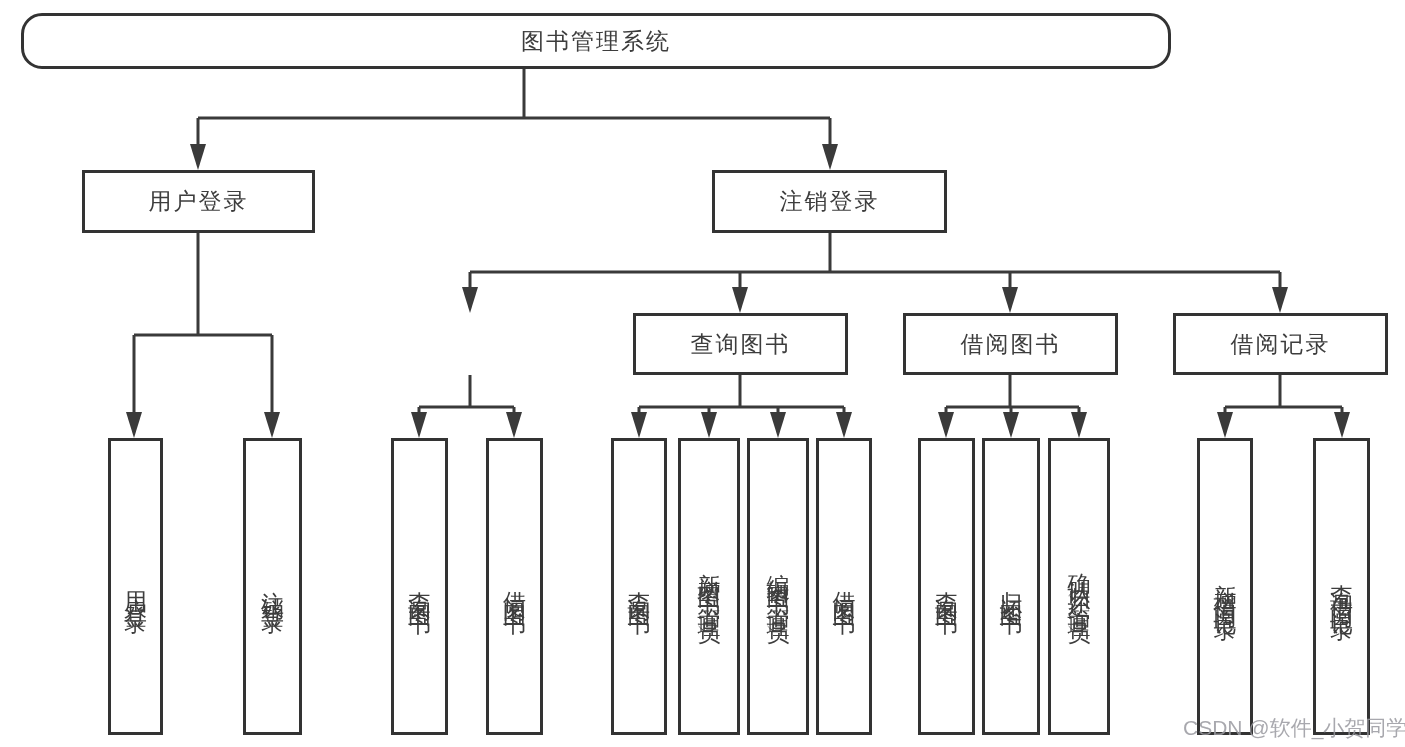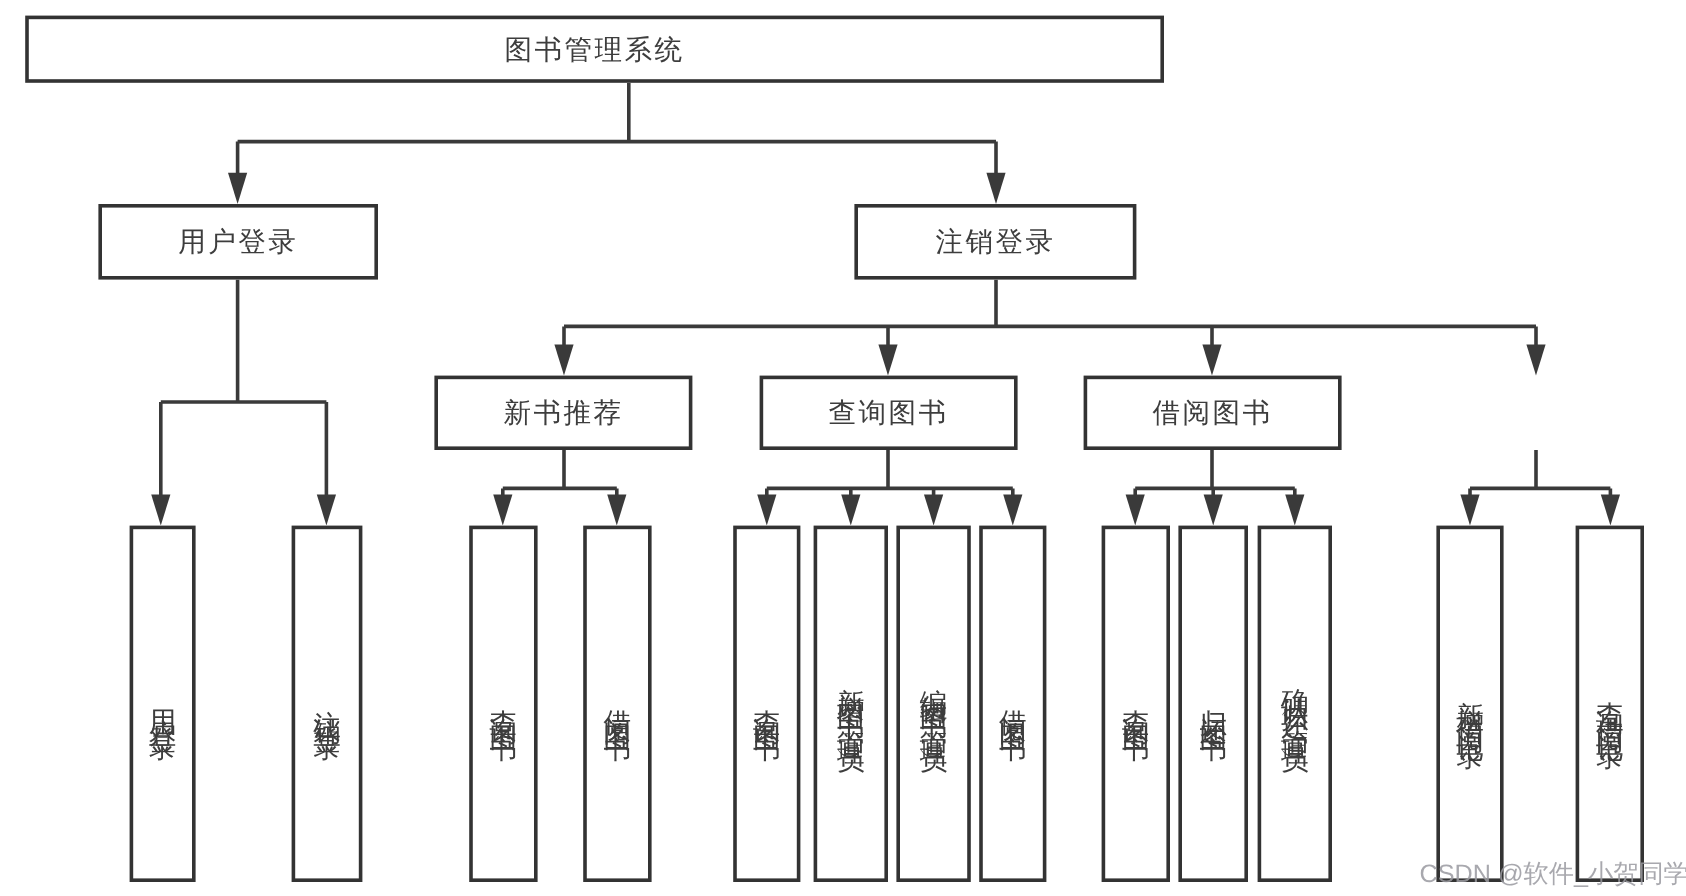--- a/index.html
+++ b/index.html
@@ -107,28 +107,28 @@
       <polygon points="770,412 786,412 778,438"></polygon>
       <polygon points="836,412 852,412 844,438"></polygon>
       <polygon points="938,412 954,412 946,438"></polygon>
       <polygon points="1003,412 1019,412 1011,438"></polygon>
       <polygon points="1071,412 1087,412 1079,438"></polygon>
       <polygon points="1217,412 1233,412 1225,438"></polygon>
       <polygon points="1334,412 1350,412 1342,438"></polygon>
     </g>
   </svg>
 
-  <div class="node" style="left:21px; top:13px; width:949px; height:56px;">图书管理系统</div>
+  <div class="node" style="left:21px; top:13px; width:1150px; height:56px;border-radius:21px;">图书管理系统</div>
 
   <div class="node" style="left:82px; top:170px; width:233px; height:63px;">用户登录</div>
   <div class="node" style="left:712px; top:170px; width:235px; height:63px;">注销登录</div>
 
-  <div class="node" style="left:362px; top:313px; width:215px; height:62px;">新书推荐</div>
   <div class="node" style="left:633px; top:313px; width:215px; height:62px;">查询图书</div>
   <div class="node" style="left:903px; top:313px; width:215px; height:62px;">借阅图书</div>
+  <div class="node" style="left:1173px; top:313px; width:215px; height:62px;">借阅记录</div>
 
   <div class="node v" style="left:108px; top:438px; width:55px; height:297px;">用户登录</div>
   <div class="node v" style="left:243px; top:438px; width:59px; height:297px;">注销登录</div>
 
   <div class="node v" style="left:391px; top:438px; width:57px; height:297px;">查询图书</div>
   <div class="node v" style="left:486px; top:438px; width:57px; height:297px;">借阅图书</div>
 
   <div class="node v" style="left:611px; top:438px; width:56px; height:297px;">查询图书</div>
   <div class="node v" style="left:678px; top:438px; width:62px; height:297px;">新增图书（管理员）</div>
   <div class="node v" style="left:747px; top:438px; width:62px; height:297px;">编辑图书（管理员）</div>

